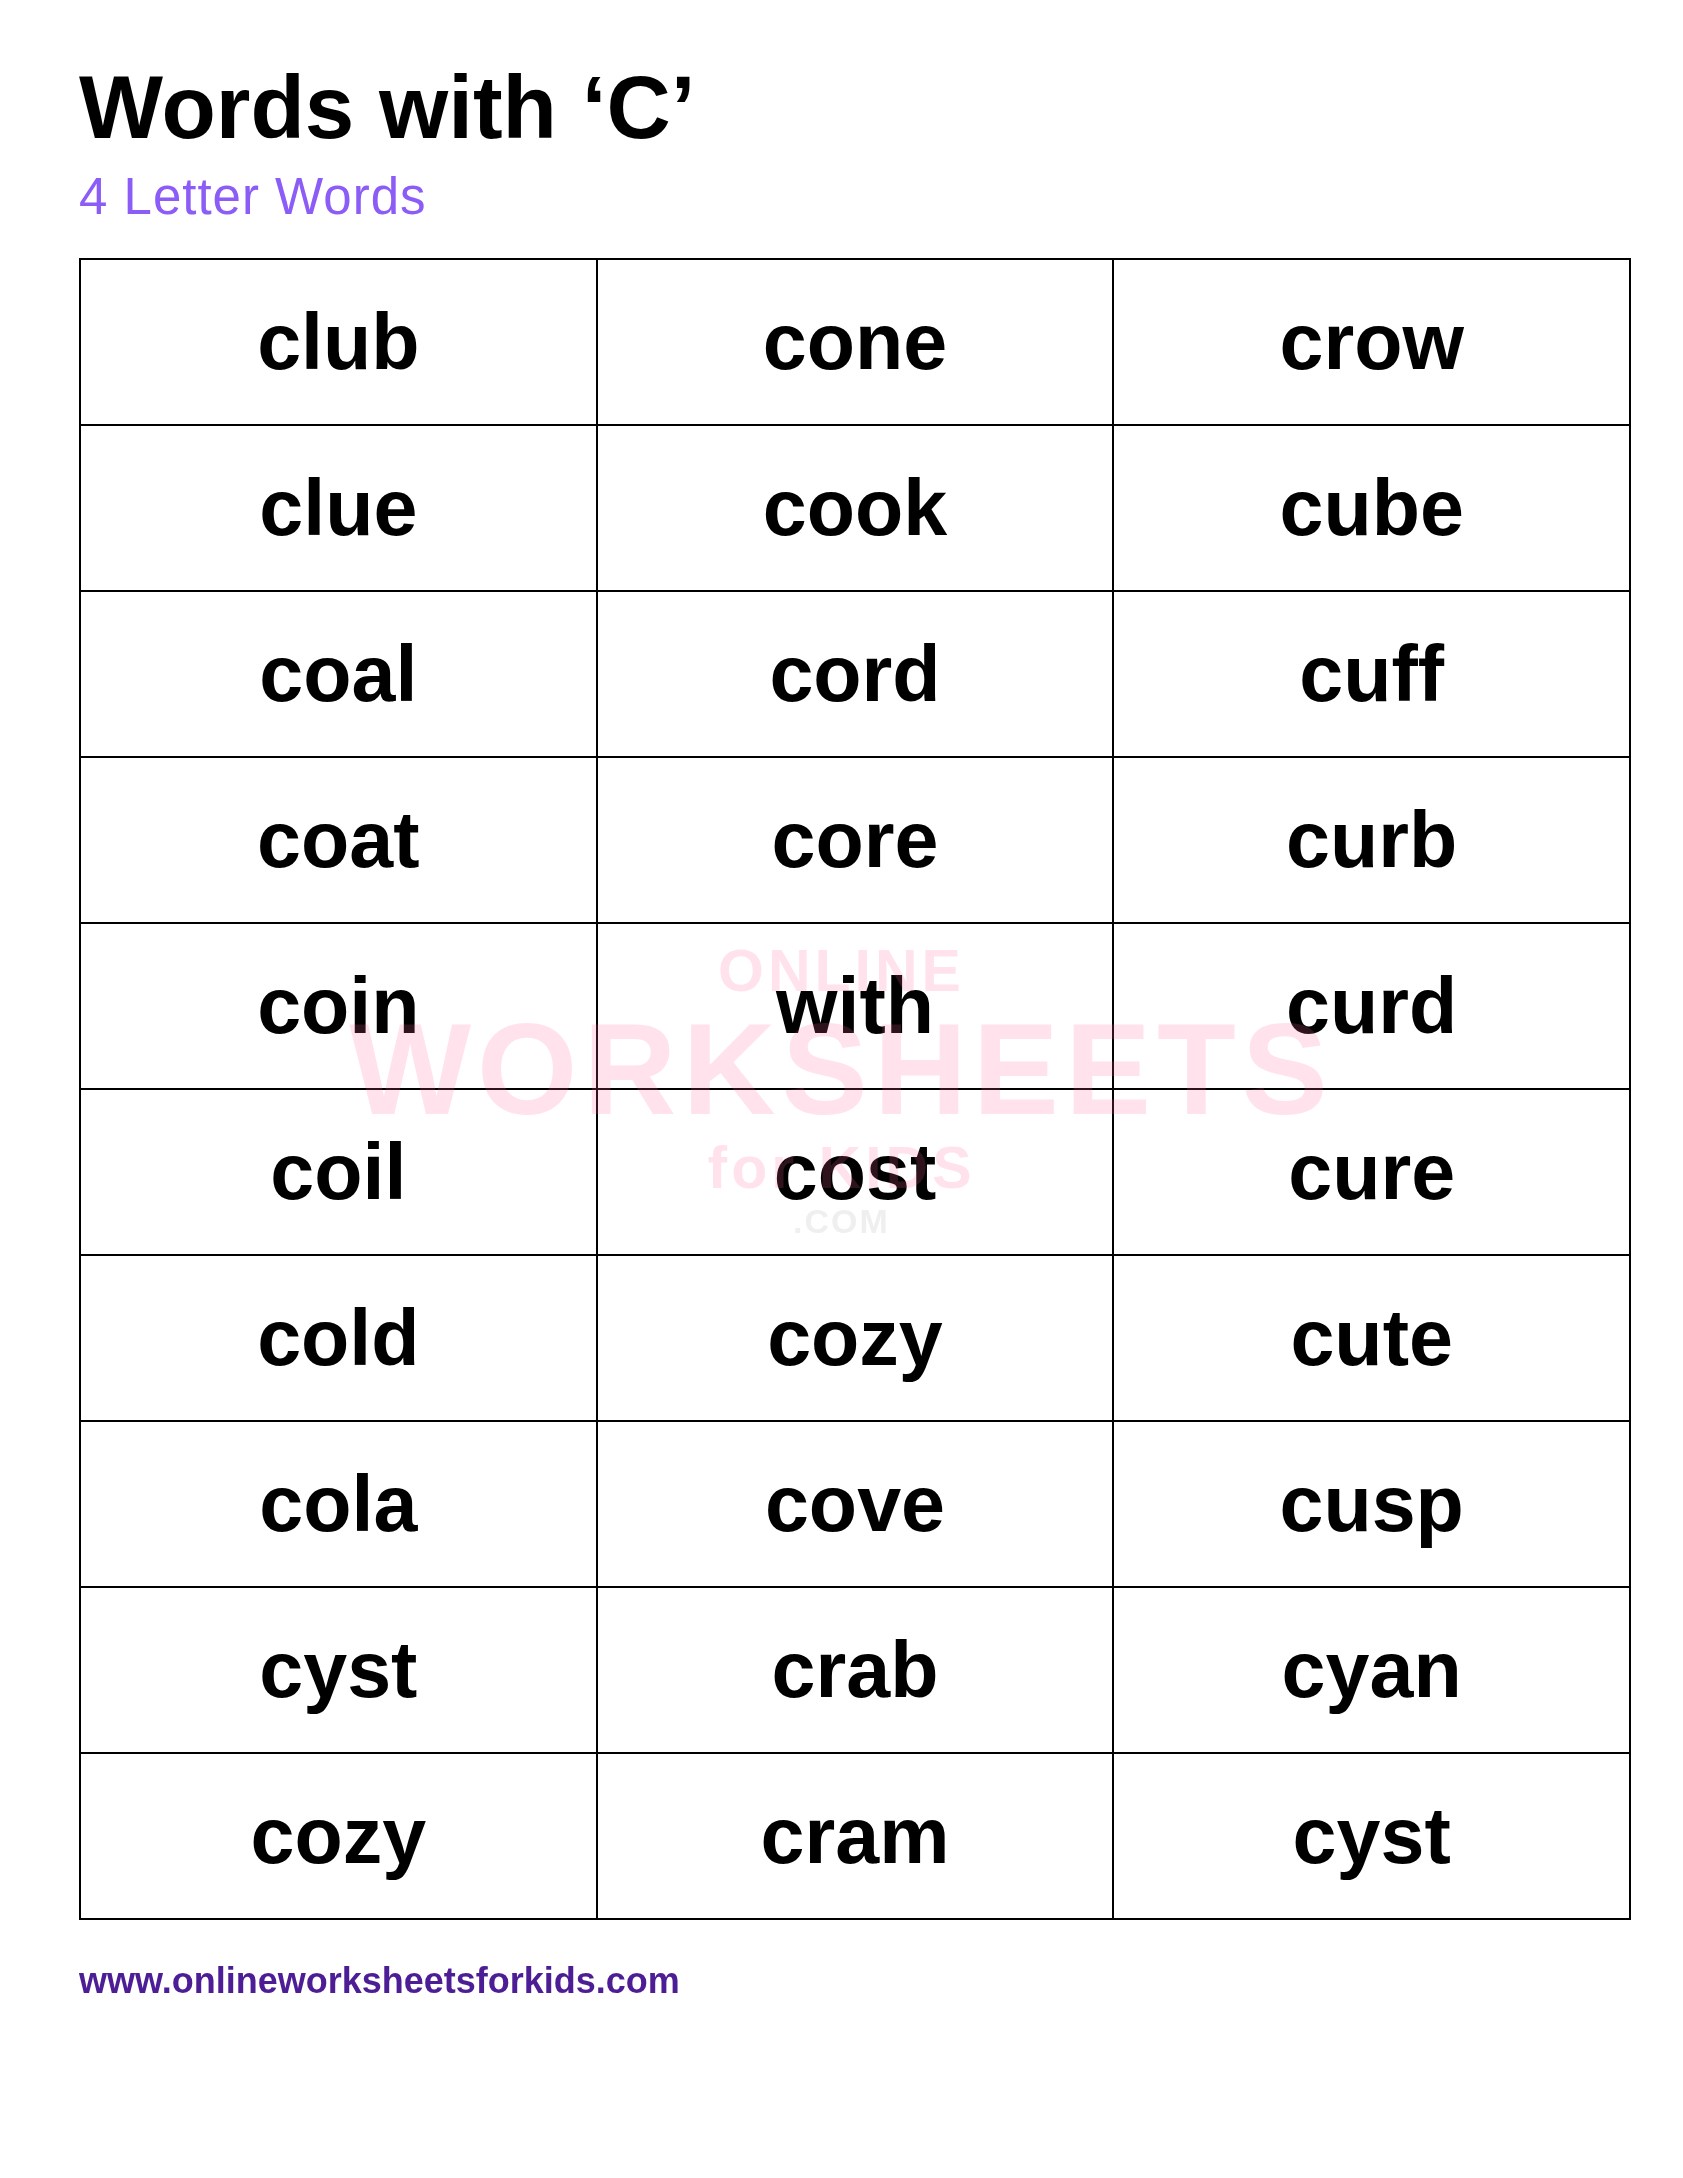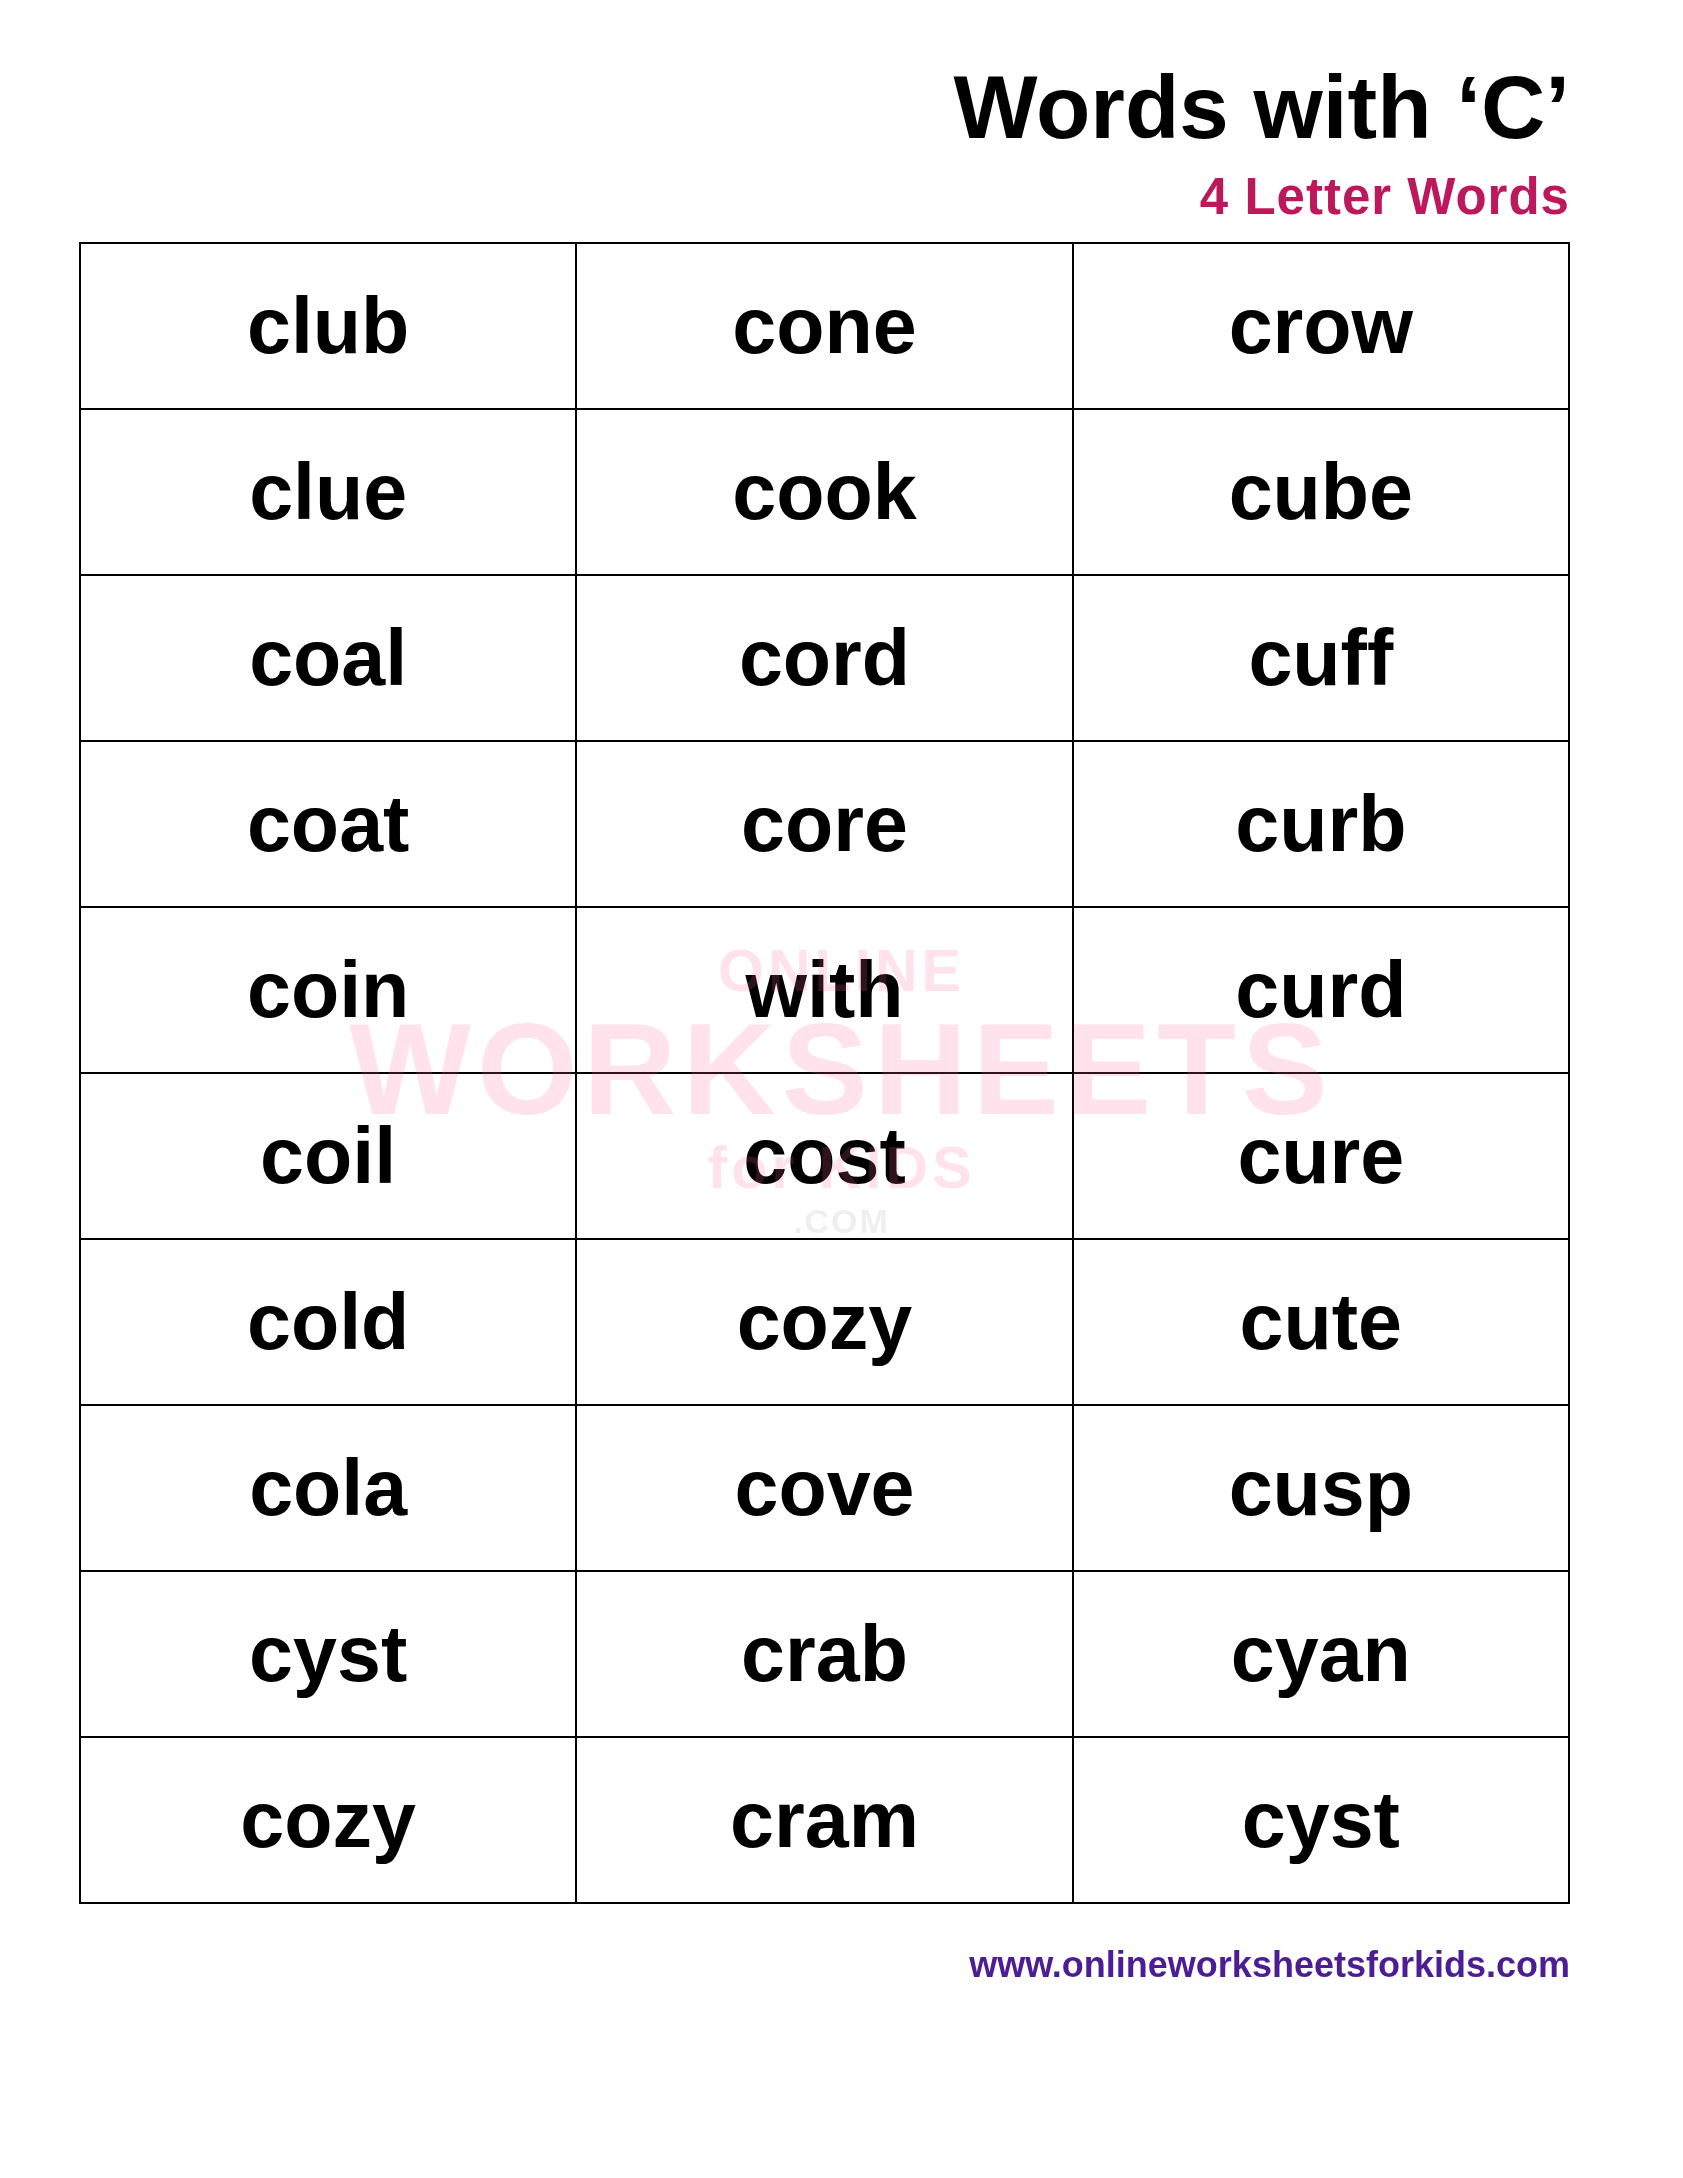--- a/index.html
+++ b/index.html
@@ -16,42 +16,42 @@
       min-height: 2178px;
       font-family: Arial, sans-serif;
     }
 
     .page {
       width: 1683px;
       min-height: 2178px;
       background: #ffffff;
       display: flex;
       flex-direction: column;
-      align-items: flex-end;
-      padding: 59px 113px 59px 79px;
+      align-items: flex-start;
+      padding: 59px 52px 59px 79px;
       position: relative;
     }
 
     .title {
       font-family: Arial Black, Arial, sans-serif;
       font-weight: 900;
       font-size: 89px;
       color: #000000;
       text-align: center;
       margin-bottom: 10px;
       line-height: 1.1;
     }
 
     .subtitle {
       font-family: Arial, sans-serif;
-      font-weight: 700;
+      font-weight: 400;
       font-size: 51px;
-      color: #be185d;
-      text-align: center;
-      margin-bottom: 16px;
+      color: #8b5cf6;
+      text-align: center;
+      margin-bottom: 32px;
       letter-spacing: 1px;
     }
 
     .word-table {
       width: 100%;
       border-collapse: collapse;
       border: 2px solid #000000;
     }
 
     .word-table td {

